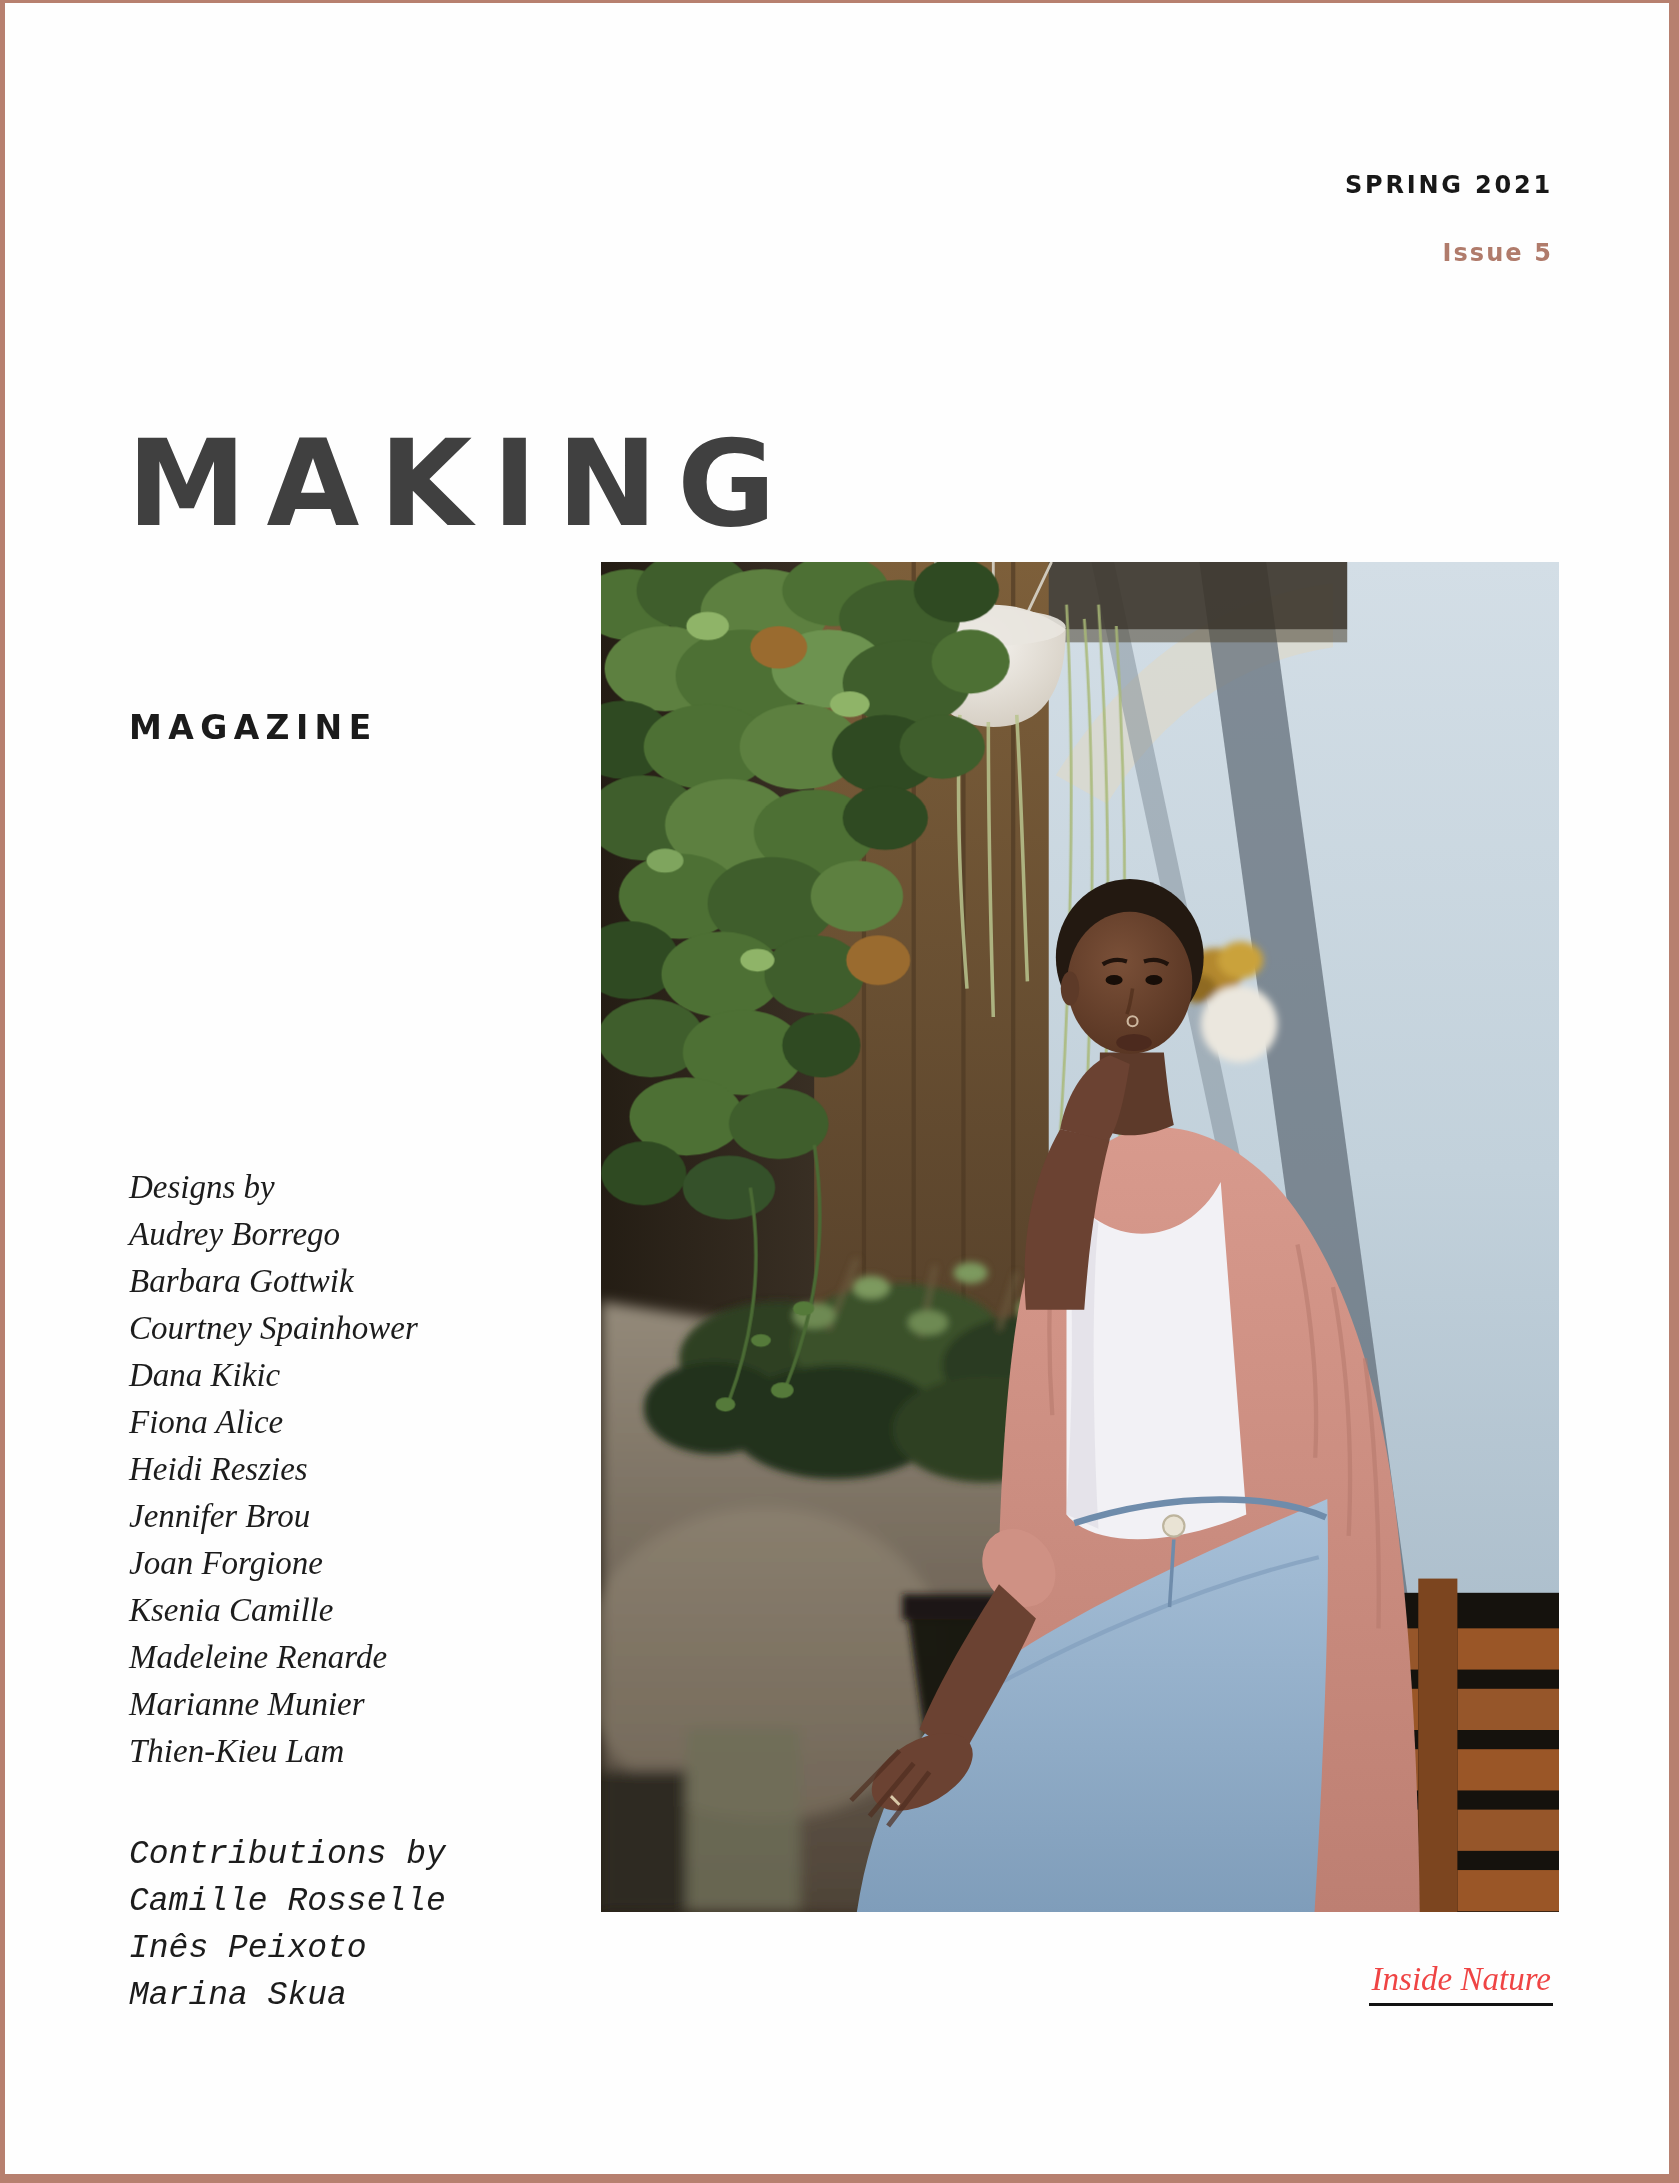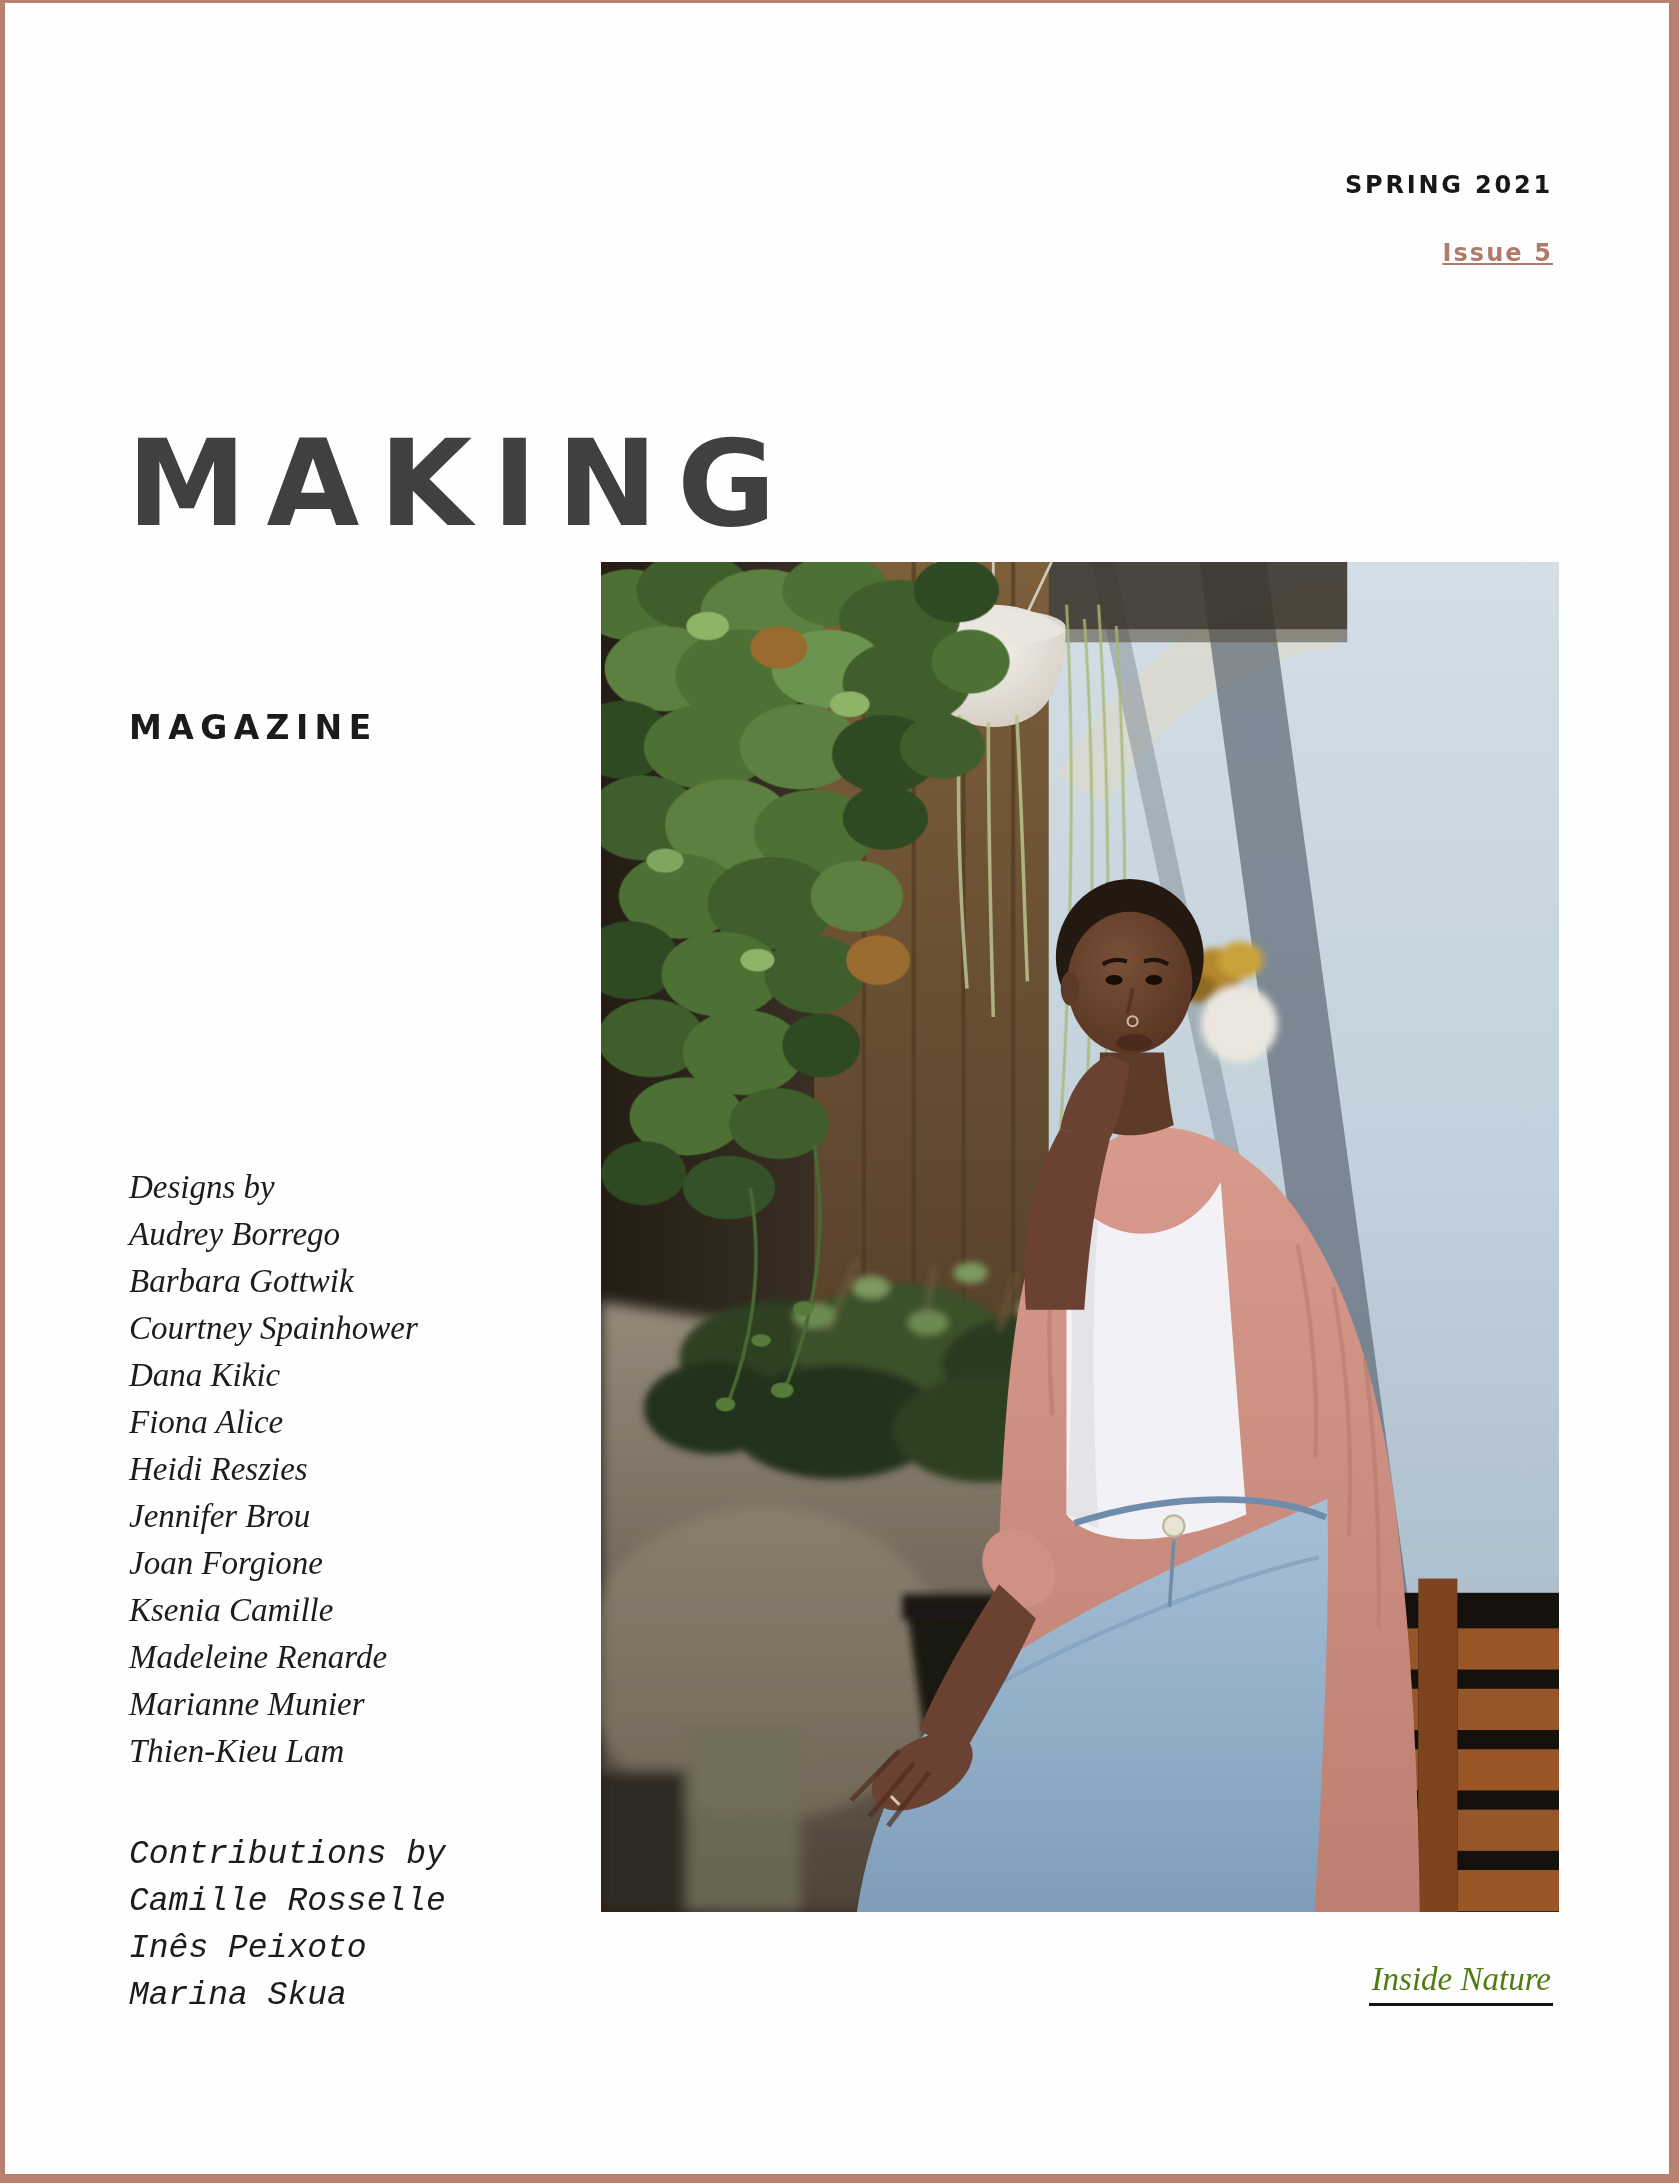--- a/index.html
+++ b/index.html
@@ -1,31 +1,31 @@
 <!DOCTYPE html>
 <html style="font-size:11.4px"><head>
 <meta charset="utf-8">
 <style>
   html,body{margin:0;padding:0;background:#ffffff;}
   body{width:1679px;height:2183px;position:relative;font-family:"DejaVu Sans",sans-serif;}
   .page{position:absolute;left:0;top:0;width:1679px;height:2183px;background:#fefefe;overflow:hidden;}
   .frame{position:absolute;left:0;top:0;right:0;bottom:0;border-style:solid;border-color:#b7806f;
          border-width:3.6px 10px 9.2px 5px;pointer-events:none;z-index:50;}
   .season{position:absolute;top:171px;right:126px;font-size:24px;font-weight:700;letter-spacing:2.8px;color:#181818;white-space:nowrap;}
-  .issue{position:absolute;top:239px;right:126px;font-size:24px;font-weight:700;letter-spacing:2.1px;color:#b07b6b;white-space:nowrap;text-decoration:underline;}
+  .issue{position:absolute;top:239px;right:126px;font-size:24px;font-weight:700;letter-spacing:2.1px;color:#b07b6b;white-space:nowrap;}
   .title-line{position:absolute;left:127px;font-size:120px;line-height:120px;font-weight:700;letter-spacing:20px;color:#404040;white-space:nowrap;z-index:10;}
   .title-1{top:424px;}
   .title-2{top:571px;}
   .magazine{position:absolute;left:129px;top:715px;font-size:33px;line-height:25.6px;font-weight:700;letter-spacing:6.4px;color:#1b1b1b;z-index:10;}
   .credits{position:absolute;left:129px;font-family:"Liberation Serif",serif;font-style:italic;font-size:33px;line-height:47px;color:#1c1c1c;z-index:5;}
   .designs-block{top:1164px;}
   .contrib-block{top:1831px;font-family:Liberation Mono, monospace;}
   .credit-line{white-space:nowrap;}
   .theme{position:absolute;right:126px;top:1961px;font-family:"Liberation Serif",serif;font-style:italic;
-         font-size:33px;color:#4d7c0f;border-bottom:3.6px solid #121212;padding:0 2.1px 5px 2.1px;white-space:nowrap;z-index:10;}
+         font-size:33px;color:#ef4444;border-bottom:3.6px solid #121212;padding:0 2.1px 5px 2.1px;white-space:nowrap;z-index:10;}
   .photo{position:absolute;left:601px;top:562px;width:958px;height:1350px;overflow:hidden;background:#4a3c29;z-index:1;}
   .photo svg{display:block;width:100%;height:100%;}
 </style>
 </head>
 <body>
 
 <div class="page">
 
   <div class="season">SPRING 2021</div>
   <div class="issue">Issue 5</div>

